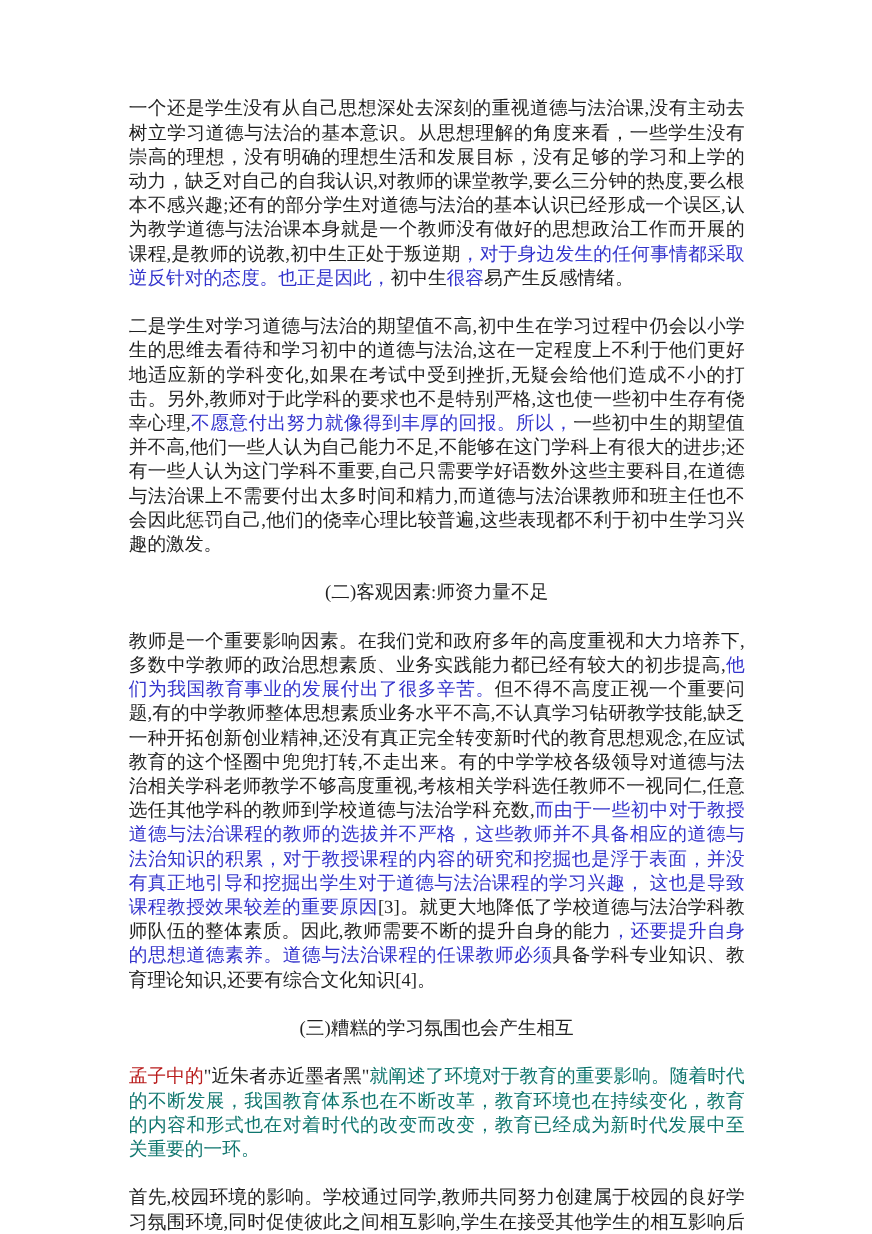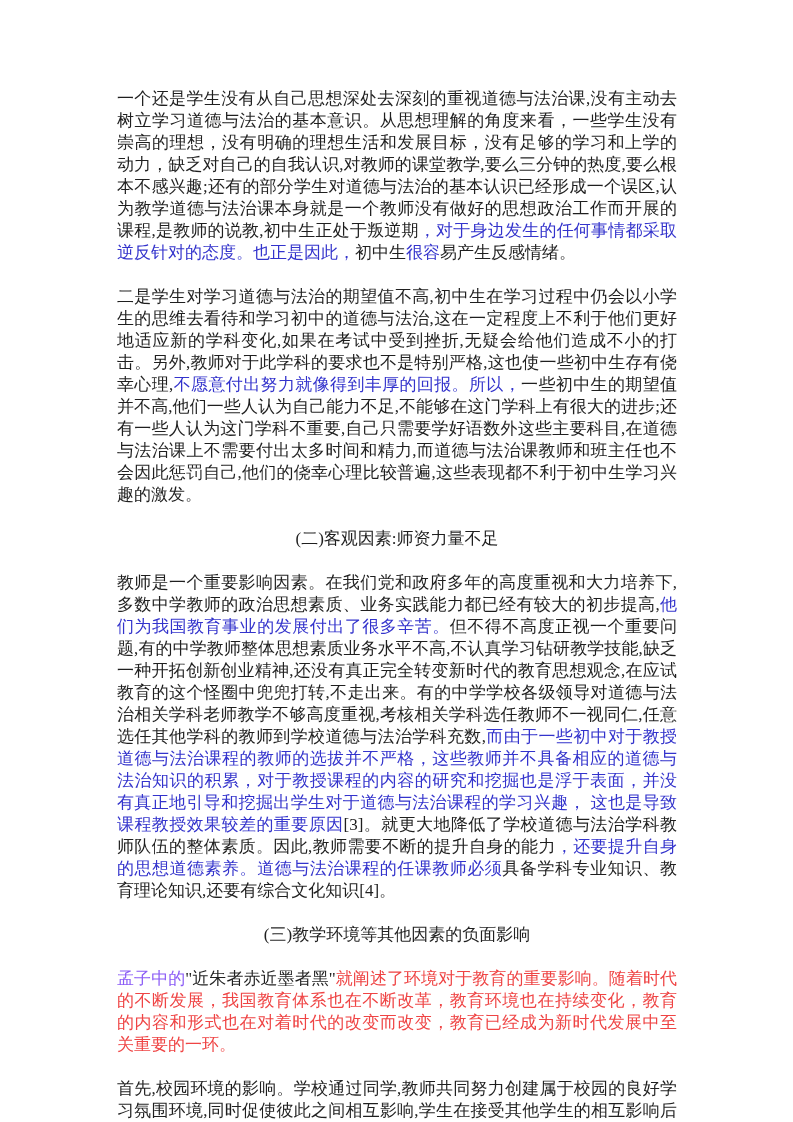--- a/index.html
+++ b/index.html
@@ -37,17 +37,17 @@
 </style>
 </head>
 <body>
 
 <div class="page">
   <div class="doc" style="color: rgb(31, 31, 31);">
       <p class="para"><span class="run">一个还是学生没有从自己思想深处去深刻的重视道德与法治课,没有主动去树立学习道德与法治的基本意识。从思想理解的角度来看，一些学生没有崇高的理想，没有明确的理想生活和发展目标，没有足够的学习和上学的动力，缺乏对自己的自我认识,对教师的课堂教学,要么三分钟的热度,要么根本不感兴趣;还有的部分学生对道德与法治的基本认识已经形成一个误区,认为教学道德与法治课本身就是一个教师没有做好的思想政治工作而开展的课程,是教师的说教,初中生正处于叛逆期</span><span class="run run-ins" style="color: rgb(51, 51, 204);">，对于身边发生的任何事情都采取逆反针对的态度。也正是因此，</span><span class="run">初中生</span><span class="run run-ins" style="color: rgb(51, 51, 204);">很容</span><span class="run">易产生反感情绪。</span></p>
       <p class="para"><span class="run">二是学生对学习道德与法治的期望值不高,初中生在学习过程中仍会以小学生的思维去看待和学习初中的道德与法治,这在一定程度上不利于他们更好地适应新的学科变化,如果在考试中受到挫折,无疑会给他们造成不小的打击。另外,教师对于此学科的要求也不是特别严格,这也使一些初中生存有侥幸心理,</span><span class="run run-ins" style="color: rgb(51, 51, 204);">不愿意付出努力就像得到丰厚的回报。所以，</span><span class="run">一些初中生的期望值并不高,他们一些人认为自己能力不足,不能够在这门学科上有很大的进步;还有一些人认为这门学科不重要,自己只需要学好语数外这些主要科目,在道德与法治课上不需要付出太多时间和精力,而道德与法治课教师和班主任也不会因此惩罚自己,他们的侥幸心理比较普遍,这些表现都不利于初中生学习兴趣的激发。</span></p>
       <p class="heading"><span class="run">(二)客观因素:师资力量不足</span></p>
       <p class="para"><span class="run">教师是一个重要影响因素。在我们党和政府多年的高度重视和大力培养下,多数中学教师的政治思想素质、业务实践能力都已经有较大的初步提高,</span><span class="run run-ins" style="color: rgb(51, 51, 204);">他们为我国教育事业的发展付出了很多辛苦。</span><span class="run">但不得不高度正视一个重要问题,有的中学教师整体思想素质业务水平不高,不认真学习钻研教学技能,缺乏一种开拓创新创业精神,还没有真正完全转变新时代的教育思想观念,在应试教育的这个怪圈中兜兜打转,不走出来。有的中学学校各级领导对道德与法治相关学科老师教学不够高度重视,考核相关学科选任教师不一视同仁,任意选任其他学科的教师到学校道德与法治学科充数,</span><span class="run run-ins" style="color: rgb(51, 51, 204);">而由于一些初中对于教授道德与法治课程的教师的选拔并不严格，这些教师并不具备相应的道德与法治知识的积累，对于教授课程的内容的研究和挖掘也是浮于表面，并没有真正地引导和挖掘出学生对于道德与法治课程的学习兴趣， 这也是导致课程教授效果较差的重要原因</span><span class="run">[3]。就更大地降低了学校道德与法治学科教师队伍的整体素质。因此,教师需要不断的提升自身的能力</span><span class="run run-ins" style="color: rgb(51, 51, 204);">，还要提升自身的思想道德素养。道德与法治课程的任课教师必须</span><span class="run">具备学科专业知识、教育理论知识,还要有综合文化知识[4]。</span></p>
-      <p class="heading"><span class="run">(三)教学环境等其他因素的负面影响</span></p>
-      <p class="para"><span class="run run-ins" style="color: #8b5cf6;">孟子中的</span><span class="run">"近朱者赤近墨者黑"</span><span class="run run-ins" style="color: #ef4444;">就阐述了环境对于教育的重要影响。随着时代的不断发展，我国教育体系也在不断改革，教育环境也在持续变化，教育的内容和形式也在对着时代的改变而改变，教育已经成为新时代发展中至关重要的一环。</span></p>
+      <p class="heading"><span class="run">(三)糟糕的学习氛围也会产生相互</span></p>
+      <p class="para"><span class="run run-ins" style="color: #b91c1c;">孟子中的</span><span class="run">"近朱者赤近墨者黑"</span><span class="run run-ins" style="color: #0f766e;">就阐述了环境对于教育的重要影响。随着时代的不断发展，我国教育体系也在不断改革，教育环境也在持续变化，教育的内容和形式也在对着时代的改变而改变，教育已经成为新时代发展中至关重要的一环。</span></p>
       <p class="para"><span class="run">首先,校园环境的影响。学校通过同学,教师共同努力创建属于校园的良好学习氛围环境,同时促使彼此之间相互影响,学生在接受其他学生的相互影响后就会逐渐形成一股新的竞争力,教师与其他学生之间也会形成一种相互促进感。良好的校园学习环境将通过学生之间的竞争发挥积极作用，糟糕的学习氛围也会产生相互</span></p>
     </div>
 </div>
 
 </body></html>

